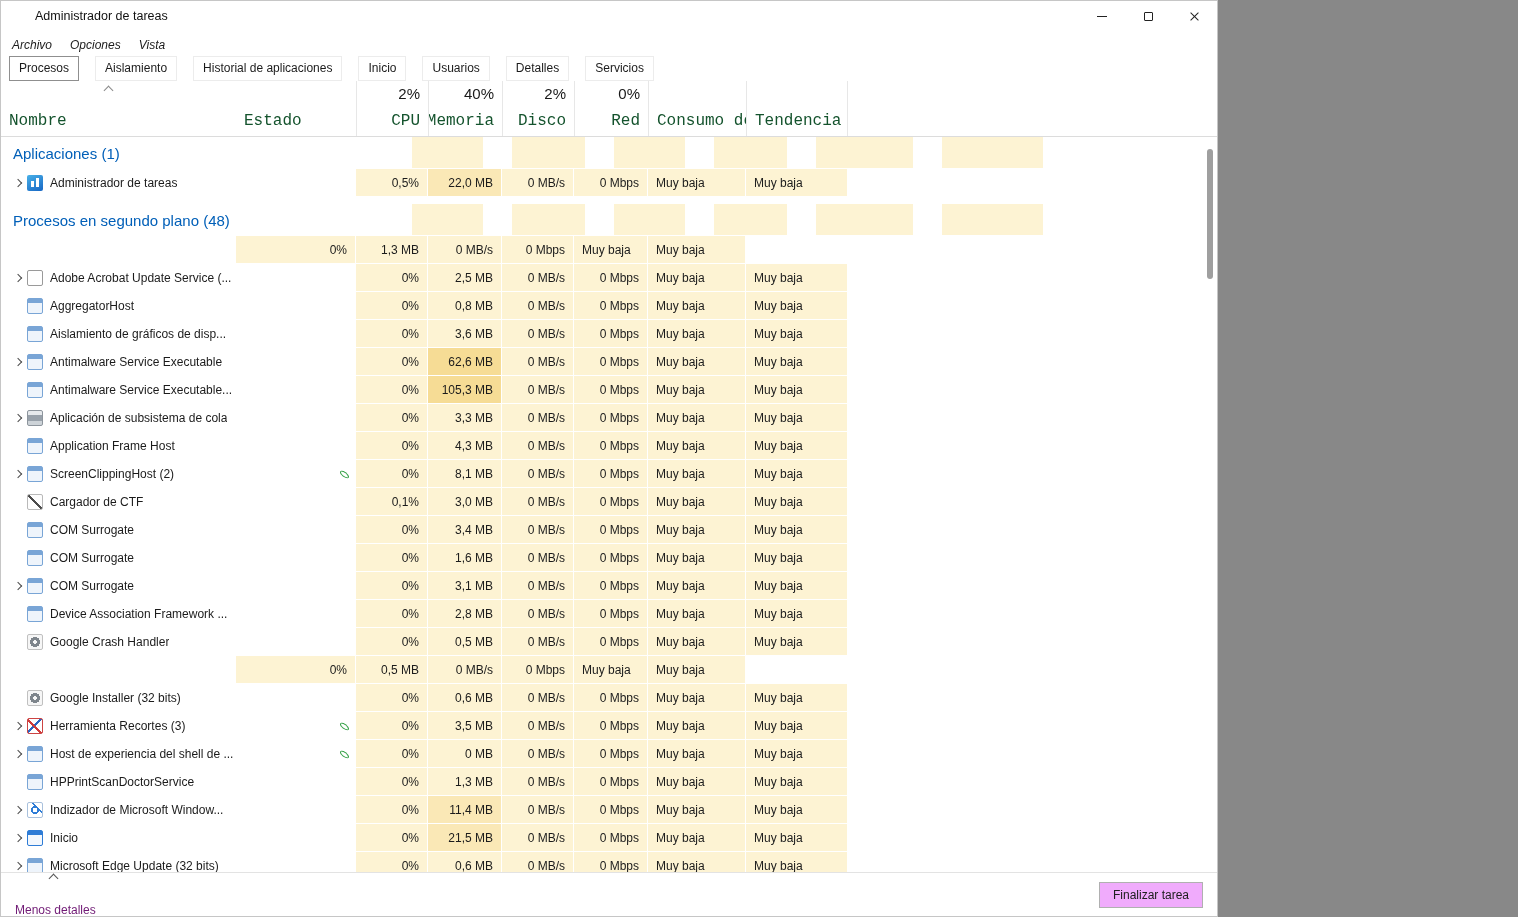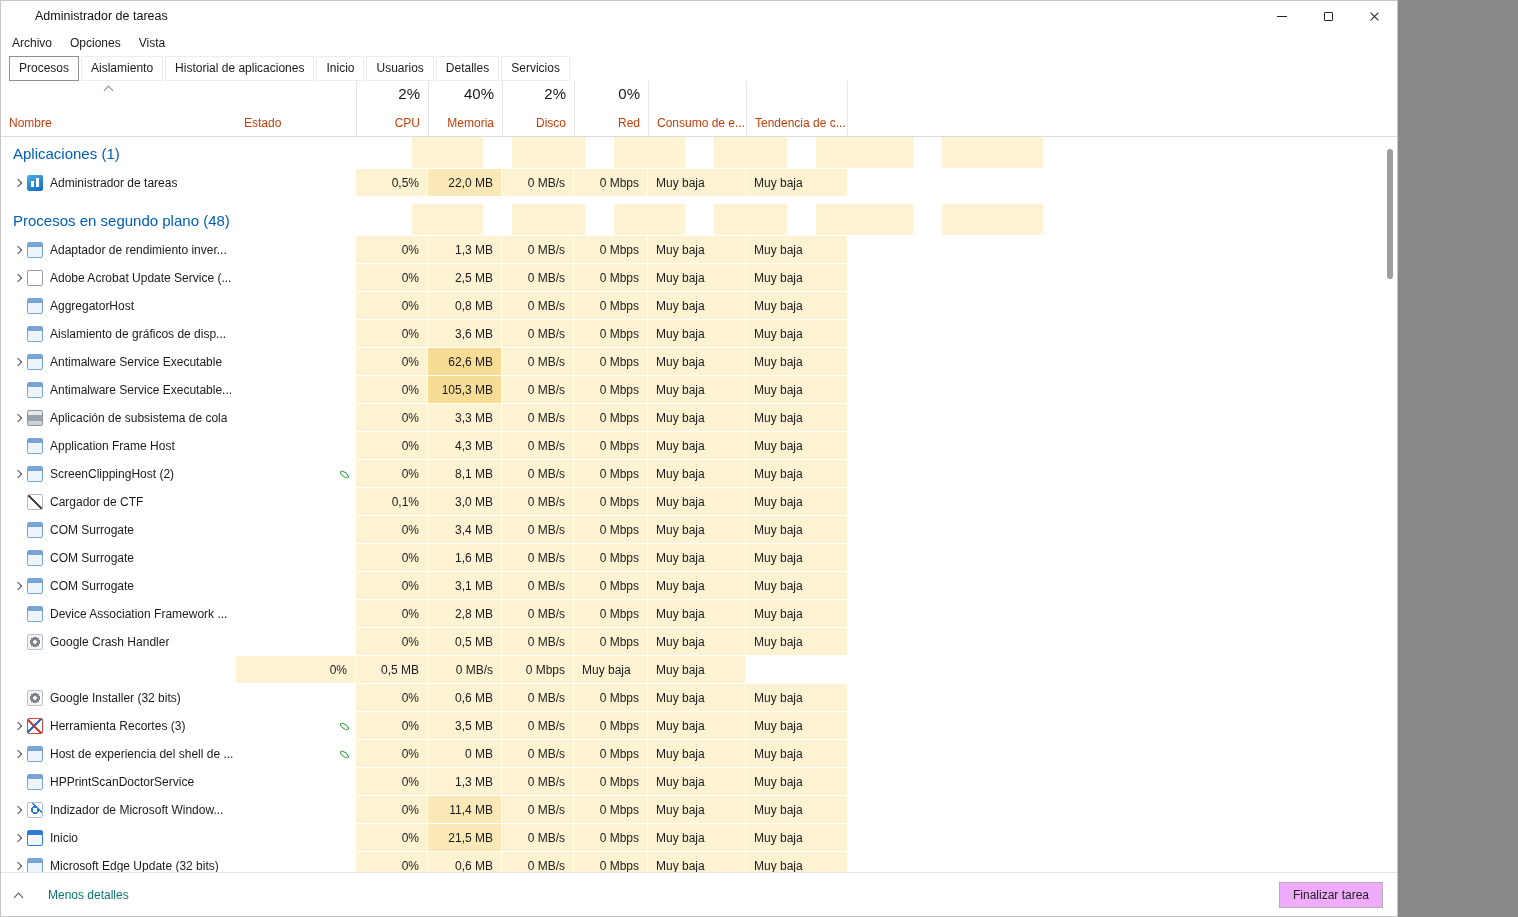--- a/index.html
+++ b/index.html
@@ -1,19 +1,19 @@
 <!DOCTYPE html>
 <html style="--heat0: #fdf3d3; --heat1: #fae8b6; --heat2: #f6dc95; --accent: #005fb8; --leaf: #2f9e41;"><head>
 <meta charset="utf-8">
 <style>
   * { box-sizing: border-box; margin: 0; padding: 0; }
   html,body { background:#888; }
   .window {
     position: relative;
-    width: 1398px; height: 917px;
+    width: 1218px; height: 917px;
     background: #fff;
     border: 1px solid #c6c6c6;
     font-family: "Liberation Sans", sans-serif;
     color: #1b1b1b;
     display: flex; flex-direction: column;
     overflow: hidden;
   }
 
   
   .titlebar { height:30px; flex:0 0 30px; display:flex; align-items:center; padding-left:10px; }
@@ -22,44 +22,44 @@
   .win-controls { margin-left:auto; display:flex; height:100%; }
   .win-btn { width:46px; height:100%; display:flex; align-items:center; justify-content:center; cursor:default; }
   .glyph-min { width:10px; height:1px; background:#222; }
   .glyph-max { width:9px; height:9px; border:1px solid #222; border-radius:1px; }
   .glyph-close { position:relative; width:11px; height:11px; }
   .glyph-close::before,.glyph-close::after { content:""; position:absolute; left:5px; top:0; width:1px; height:11px; background:#222; }
   .glyph-close::before { transform:rotate(45deg); }
   .glyph-close::after { transform:rotate(-45deg); }
 
   
-  .menubar { height:24px; flex:0 0 24px; display:flex; align-items:center; padding:0 2px; }
+  .menubar { height:24px; flex:0 0 24px; display:flex; align-items:flex-end; padding:0 2px;font-style:italic; }
   .menu-item { font-size:12px; padding:3px 9px; }
 
   
-  .tabbar { height:26px; flex:0 0 26px; display:flex; align-items:flex-end; padding:2px 8px 0; gap:2px; }
+  .tabbar { height:26px; flex:0 0 26px; display:flex; align-items:flex-end; padding:2px 8px 0; gap:16px; }
   .tab { font-size:12px; padding:4px 9px 5px; border:1px solid #ececec; background:#fff; white-space:nowrap; }
   .tab.active { border-color:#8f8f8f; position:relative; z-index:1; }
 
   
   .colheader, .row {
     display:grid;
     grid-template-columns: 235px 120px 72px 74px 72px 74px 98px 102px minmax(0,1fr);
   }
 
   
   .colheader { height:56px; flex:0 0 56px; border-bottom:1px solid #dcdcdc; }
   .hcell { display:flex; flex-direction:column; justify-content:flex-end; overflow:hidden; }
   .h-name { position:relative; padding:0 0 6px 8px; }
   .h-status { padding:0 0 6px 8px; }
   .h-val { justify-content:space-between; align-items:flex-end; padding:4px 8px 6px; border-left:1px solid #e7e7e7; }
   .h-val.l { align-items:flex-start; }
   .h-val.last { border-right:1px solid #e7e7e7; }
   .hpct { font-size:15px; color:#191919; min-height:17px; }
-  .hname { font-size:12px; color:#c2410c; white-space:nowrap; }
+  .hname { font-size:16px; color:#14532d; white-space:nowrap;font-family:Liberation Mono, monospace; }
   .sort-caret { position:absolute; top:4px; left:104px; width:9px; height:9px; }
   .sort-caret::before { content:""; display:block; width:6px; height:6px; border-left:1px solid #8a8a8a; border-top:1px solid #8a8a8a; transform:rotate(45deg); margin-top:2px; }
 
   
   .body { flex:1 1 auto; position:relative; overflow:hidden; }
   .prow { height:28px; }
   .srow { height:32px;gap:28px; }
   .gap-top { margin-top:7px; }
   .cell { display:flex; align-items:center; font-size:12px; white-space:nowrap; overflow:hidden; }
   .heat { background:var(--heat0,#fdf3d3); border-right:1px solid #fff; border-bottom:1px solid #fff; }
@@ -88,21 +88,21 @@
   .ic-snip { border:1px solid #c44; background-color:#fff; background-image:linear-gradient(45deg,transparent 42%,#d03b3b 42% 52%,transparent 52%),linear-gradient(135deg,transparent 42%,#2b66c4 42% 52%,transparent 52%); }
   .ic-search { border:1px solid #a9c1dd; background-color:#fff; background-image:radial-gradient(circle at 7px 7px,transparent 0 2.5px,#2e7cd6 2.5px 4px,transparent 4px),linear-gradient(45deg,transparent 62%,#2e7cd6 62% 70%,transparent 70%); }
   .ic-window { border:1px solid #2e7cd6; background-image:linear-gradient(#2e7cd6,#2e7cd6),linear-gradient(#f2f7fd,#f2f7fd); background-size:100% 4px,100% 100%; }
 
   
   .scrollbar-track { position:absolute; top:0; right:0; width:14px; height:100%; }
   .scrollbar-thumb { position:absolute; top:12px; right:4px; width:6px; height:130px; background:#9f9f9f; border-radius:3px; }
 
   
   .footer { height:44px; flex:0 0 44px; border-top:1px solid #e3e3e3; display:flex; align-items:center; padding:0 14px; background:#fff; }
-  .footer-toggle { display:flex; align-items:center; gap:23px; font-size:12px; color:#0f766e; cursor:default; }
+  .footer-toggle { display:flex; align-items:center; gap:23px; font-size:12px; color:#701a75; cursor:default;flex-direction:column; }
   .chev-up { width:10px; height:8px; display:inline-block; }
   .chev-up::before { content:""; display:block; width:6px; height:6px; border-left:1px solid #555; border-top:1px solid #555; transform:rotate(45deg); margin-top:3px; }
   .end-task { margin-left:auto; font-family:inherit; font-size:12px; color:#202020; background:#f0abfc; border:1px solid #b0b0b0; padding:5px 13px; }
 
   
   .cursor { position:absolute; left:1450px; top:848px; width:60px; height:64px; z-index:9; pointer-events:none; }
 </style>
 </head>
 <body>
 
@@ -214,25 +214,20 @@
     <div class="cell c-status"></div>
     <div class="cell heat"></div>
     <div class="cell heat"></div>
     <div class="cell heat"></div>
     <div class="cell heat"></div>
     <div class="cell heat"></div>
     <div class="cell heat"></div>
     <div class="cell"></div>
   </div>
         <div class="row prow">
-    <div class="cell c-name">
-      <span class="chevron"></span>
-      <span class="picon ic-app"></span>
-      <span class="pname">Adaptador de rendimiento inver...</span>
-    </div>
     <div class="cell c-status">
       <span class="leaf hidden"></span>
     </div>
     <div class="cell heat num c-cpu">0%</div>
     <div class="cell heat num c-mem">1,3 MB</div>
     <div class="cell heat num c-disk">0 MB/s</div>
     <div class="cell heat num c-net">0 Mbps</div>
     <div class="cell heat txt c-power">Muy baja</div>
     <div class="cell heat txt c-trend">Muy baja</div>
     <div class="cell"></div>

